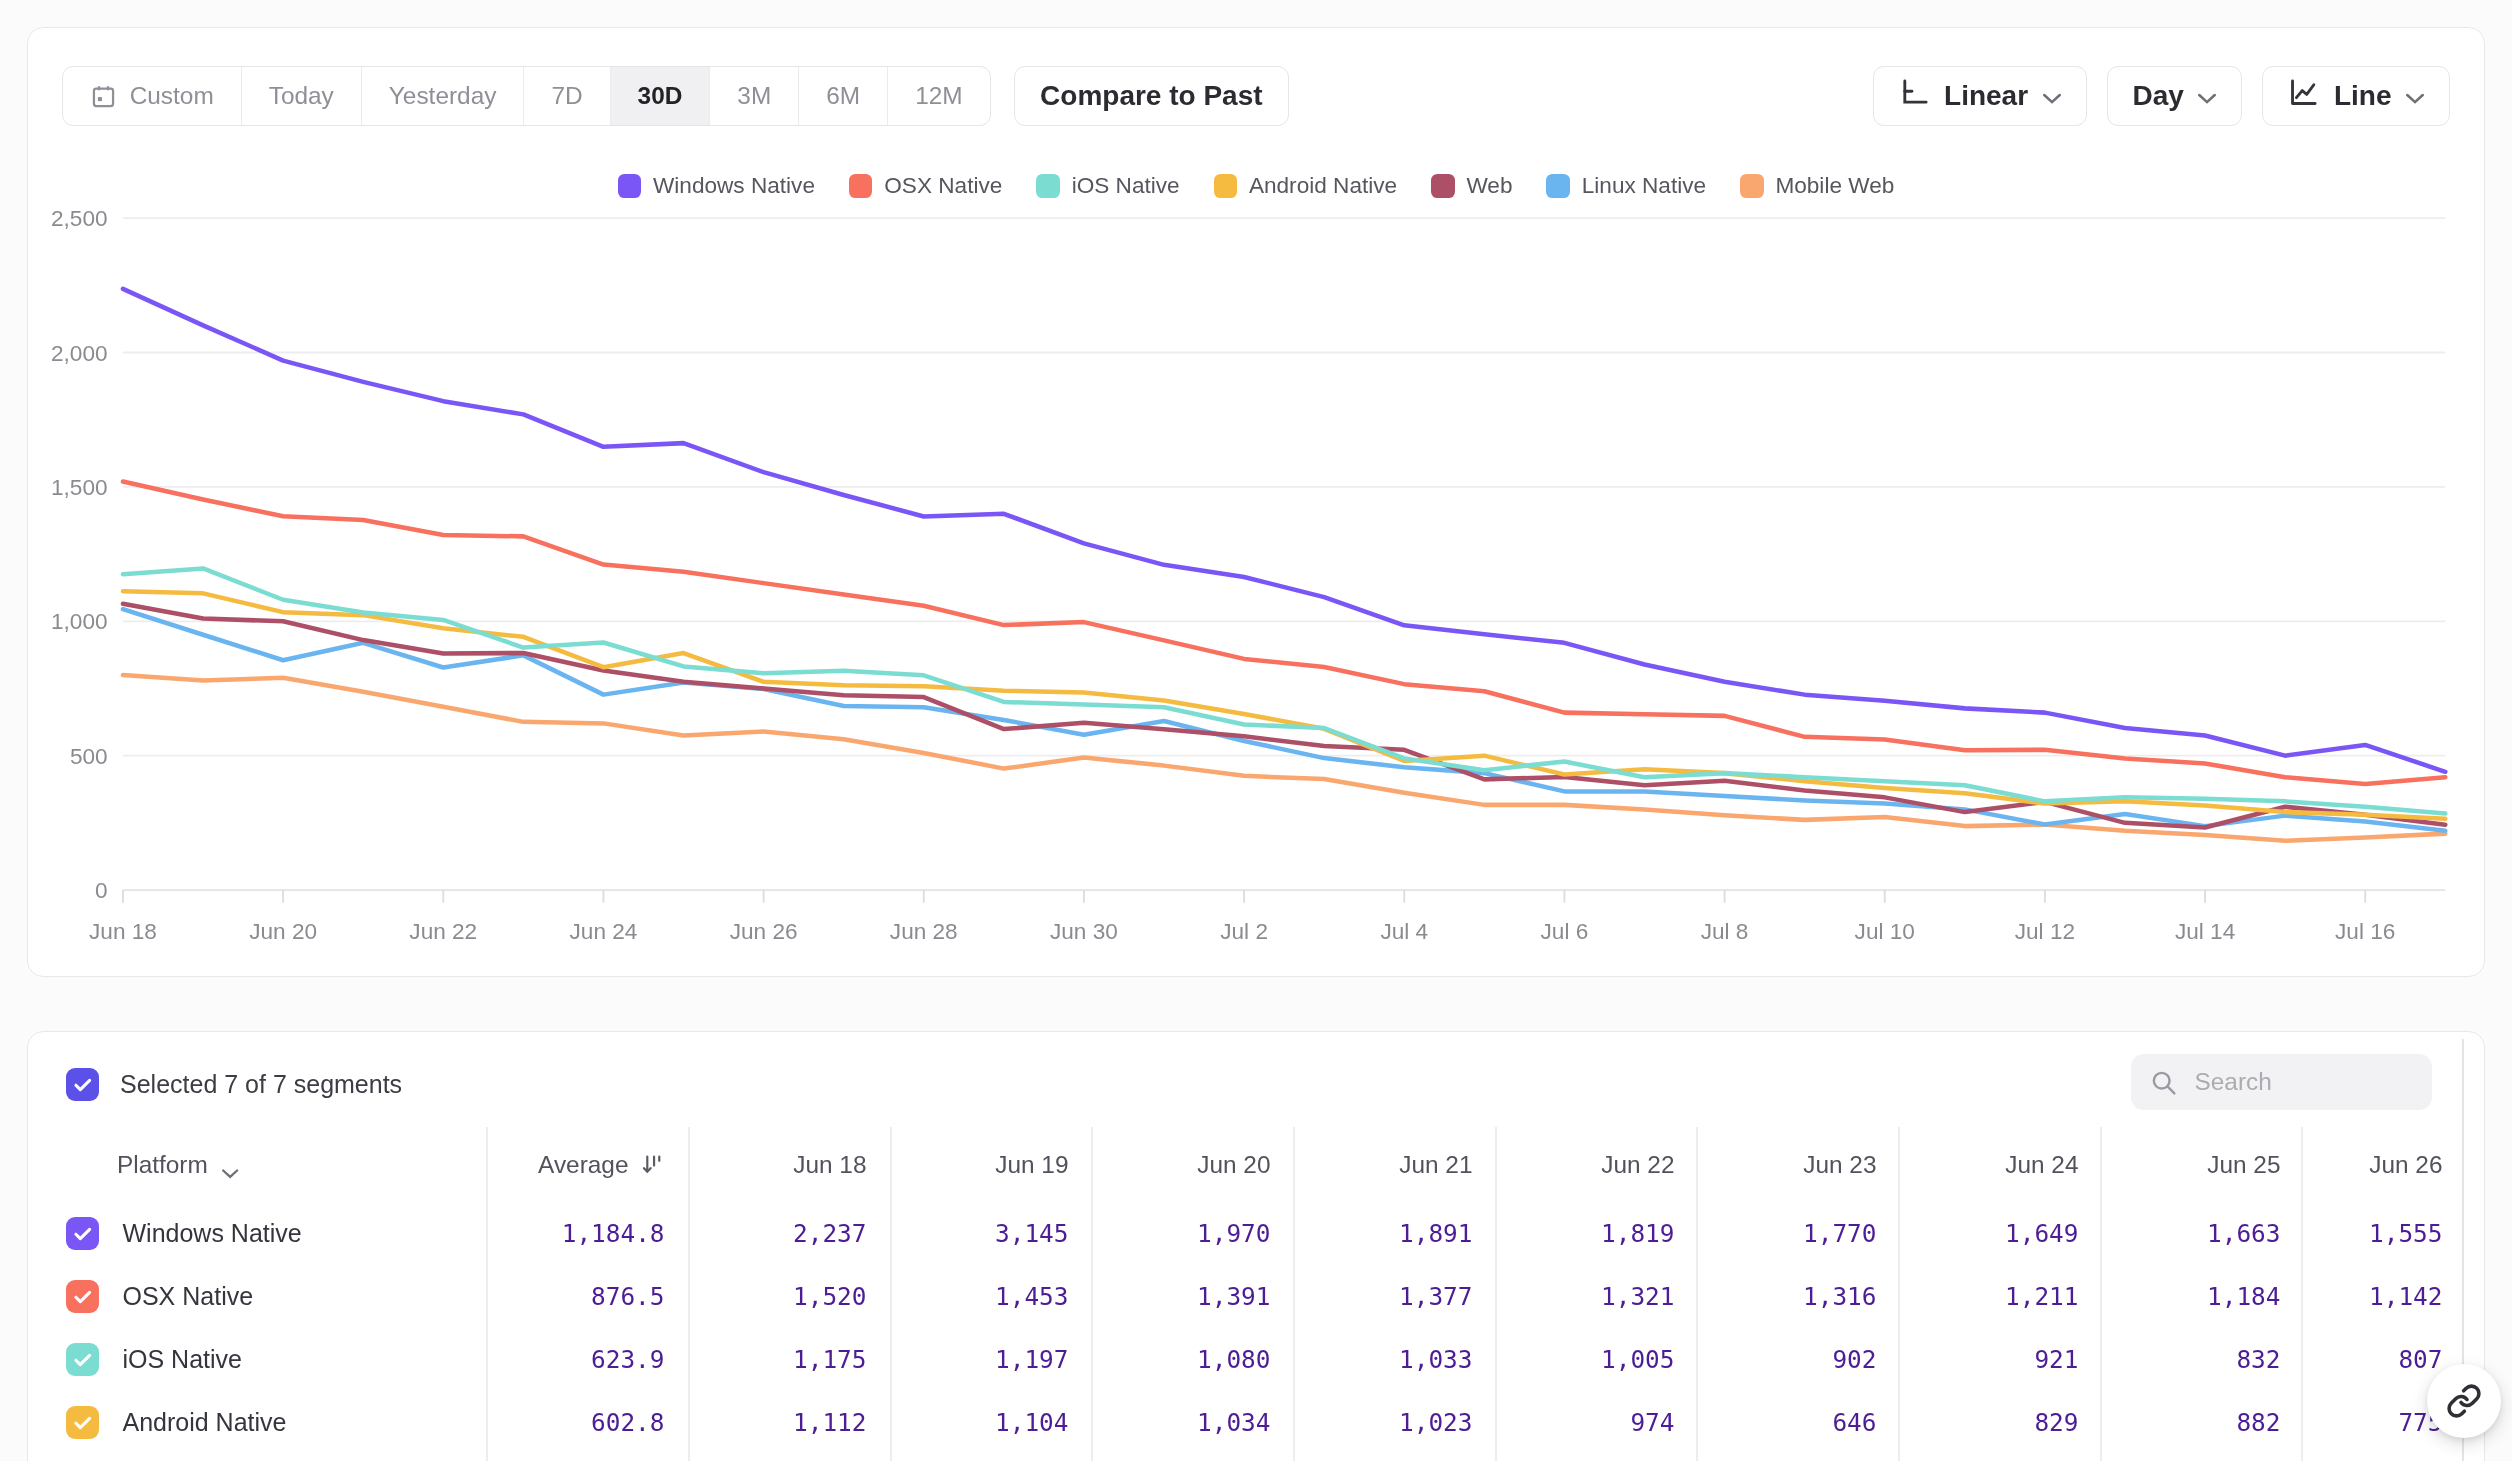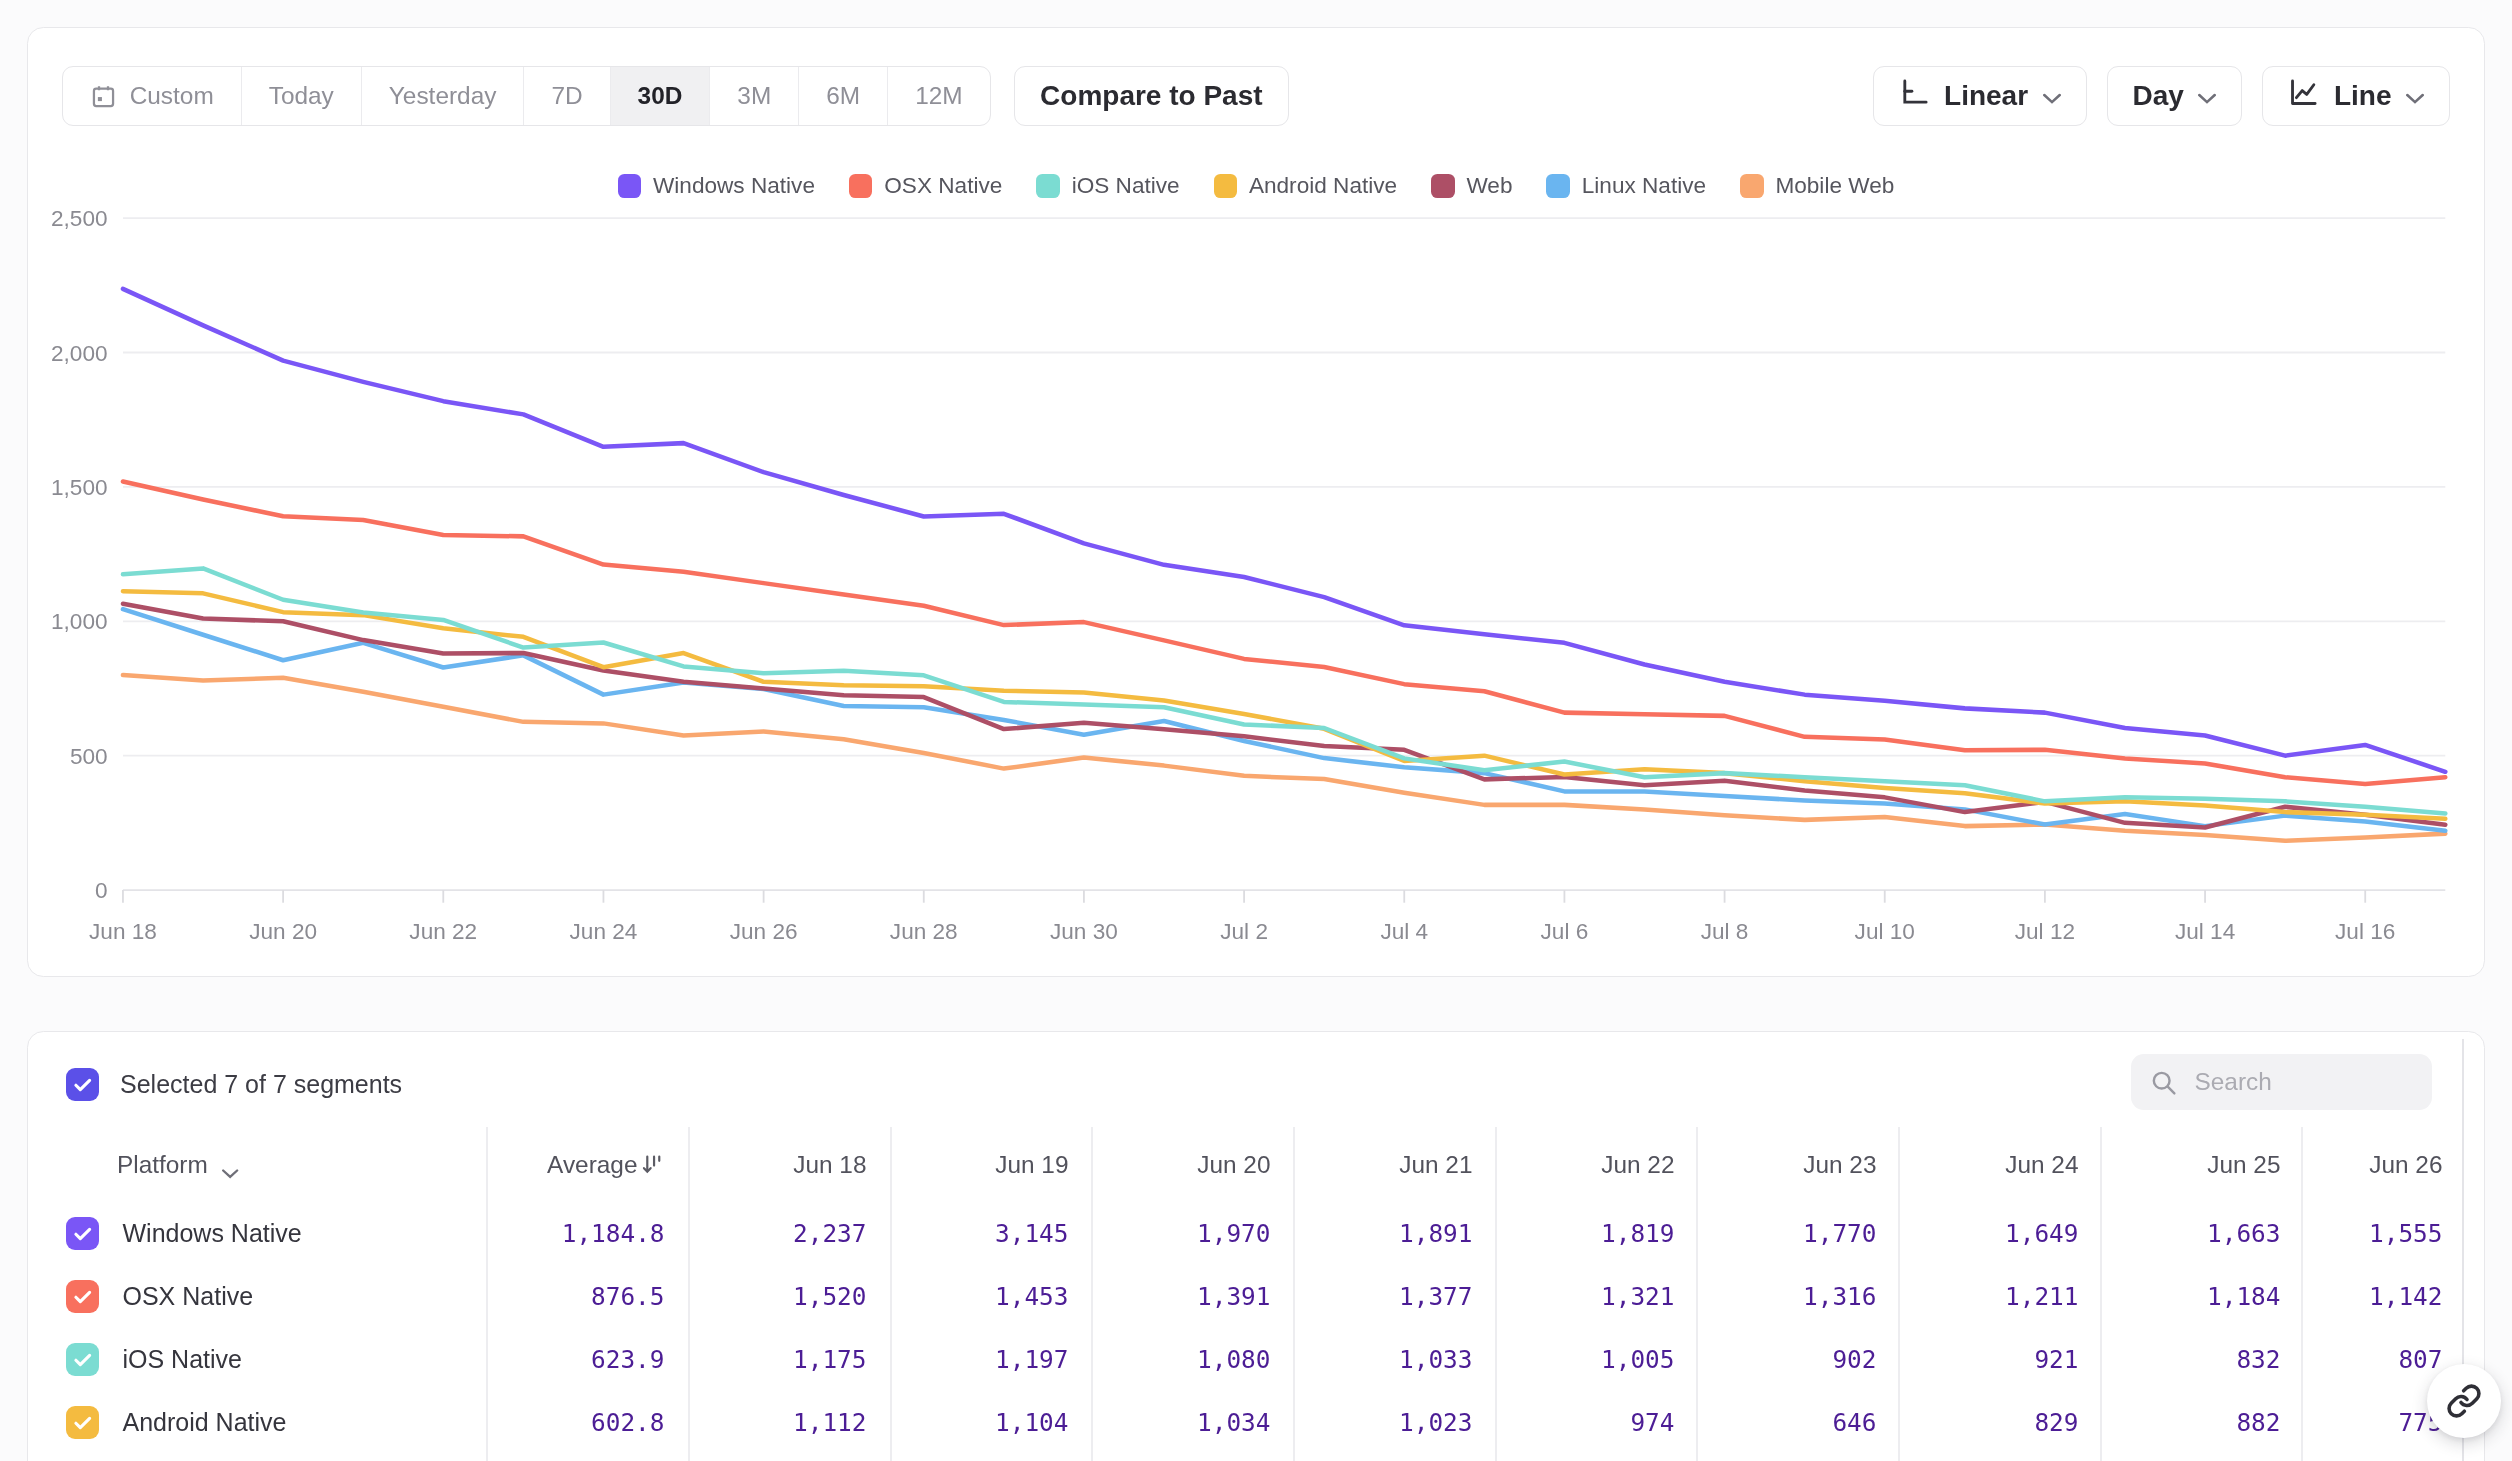--- a/index.html
+++ b/index.html
@@ -39,21 +39,21 @@
   .search{position:absolute;left:2103px;top:22px;width:301px;height:56px;background:#f2f2f4;border-radius:12.7px;
           display:flex;align-items:center;gap:14.5px;padding:0 18px;box-sizing:border-box;}
   .search input{border:none;background:transparent;outline:none;font-size:24.4px;color:#44444c;width:100%;
                 font-family:"Liberation Sans",sans-serif;}
   .search input::placeholder{color:#ababb2;}
 
   .grid-row{display:grid;grid-template-columns:458px repeat(9,202px) 162px 22.6px;align-items:center;}
   #header-row{position:absolute;left:0;top:95px;width:100%;height:75px;font-size:24.4px;color:#52525c;font-weight:500;}
   .cell-r{text-align:right;padding-right:23.5px;}
   .hdr-platform{display:flex;align-items:flex-end;gap:14.5px;padding-left:89px;cursor:pointer;}
-  .hdr-sort{display:flex;align-items:center;justify-content:flex-end;gap:2px;padding-right:23.5px;cursor:pointer;}
+  .hdr-sort{display:flex;align-items:center;justify-content:flex-end;gap:11px;padding-right:23.5px;cursor:pointer;}
   #rows{position:absolute;left:0;top:170px;width:100%;}
   .row{height:63px;}
   .platform-cell{display:flex;align-items:center;gap:23.5px;padding-left:38px;}
   .row-label{font-size:25px;color:#35353d;}
   .num{font-family:"DejaVu Sans Mono",monospace;font-size:24.4px;color:#4c1d95;text-align:right;padding-right:23.5px;
        white-space:nowrap;overflow:hidden;}
   .divider{position:absolute;width:1.8px;background:#ededf0;bottom:0;}
 
   #fab{position:absolute;left:2427px;top:1364px;width:74px;height:74px;border-radius:50%;background:#fff;
        box-shadow:0 5.4px 16.3px rgba(40,40,50,.18),0 1.8px 5.4px rgba(40,40,50,.08);

